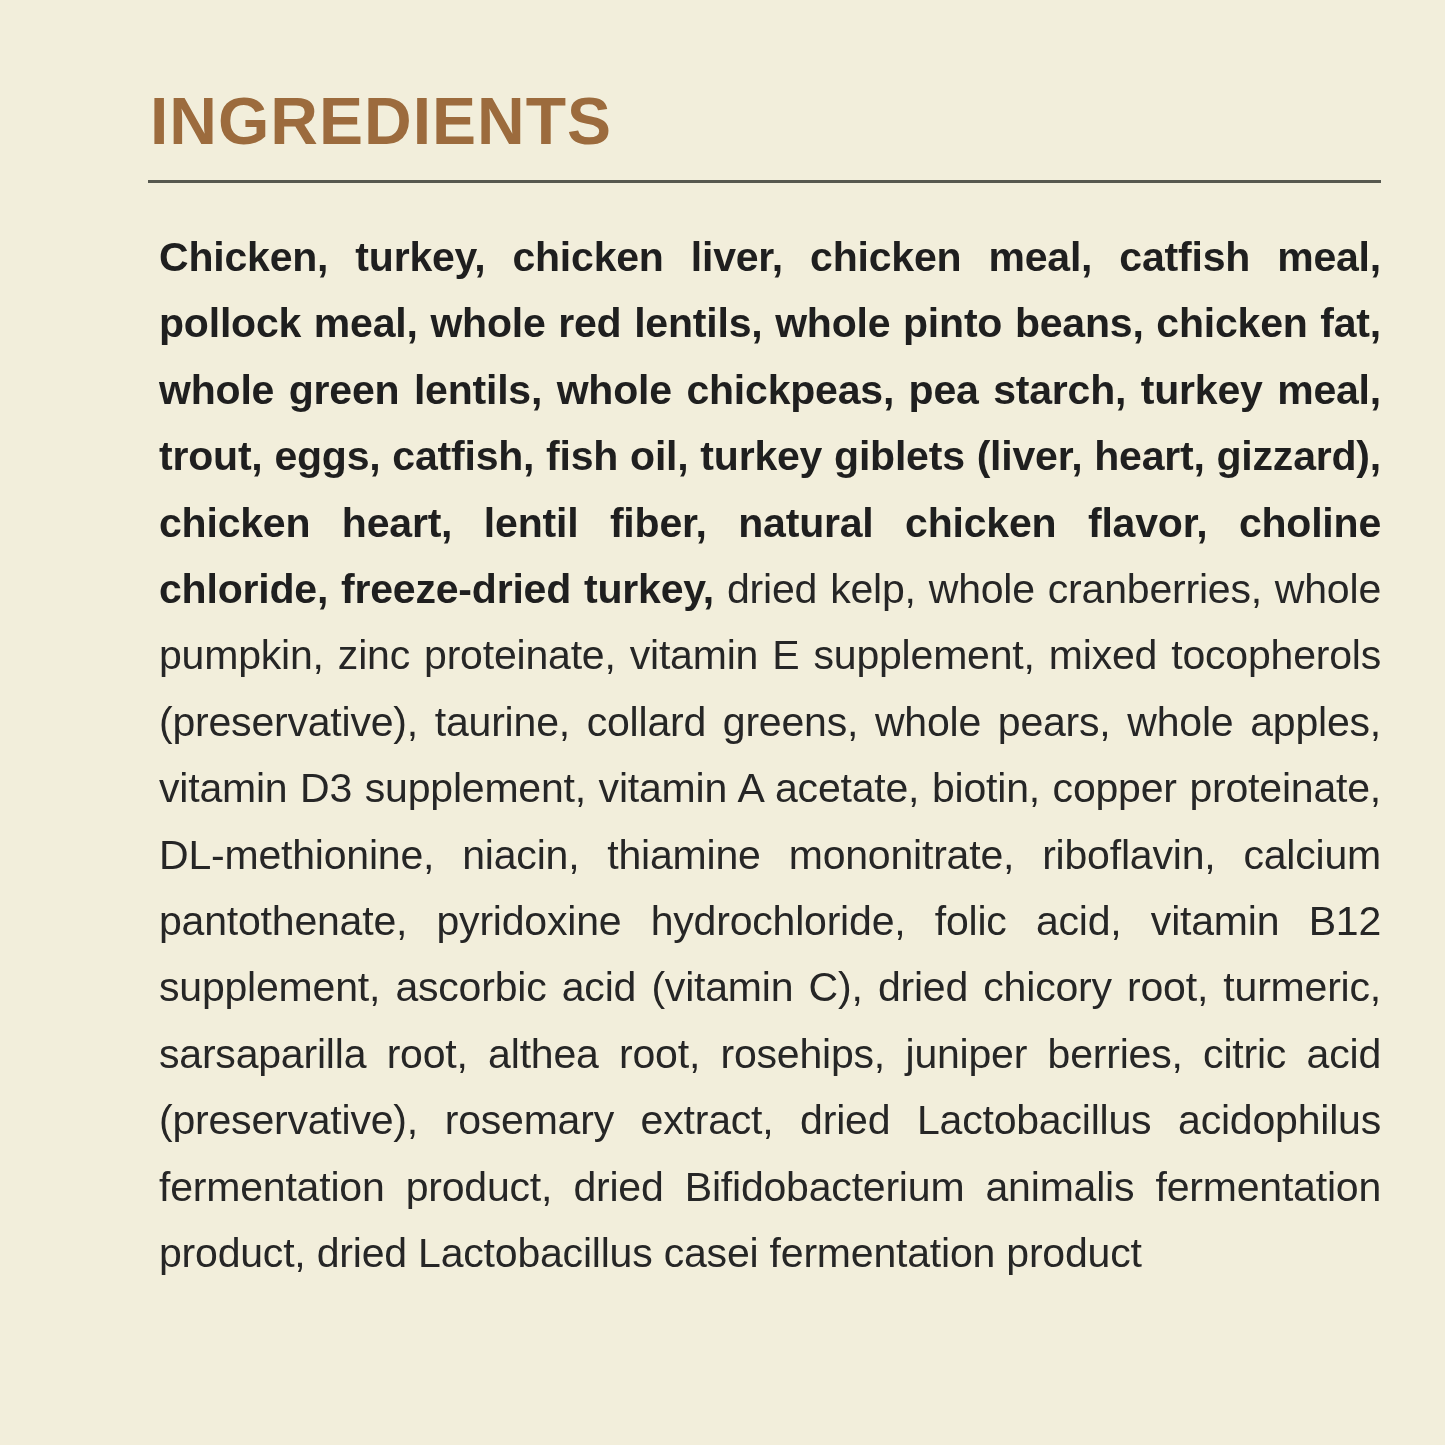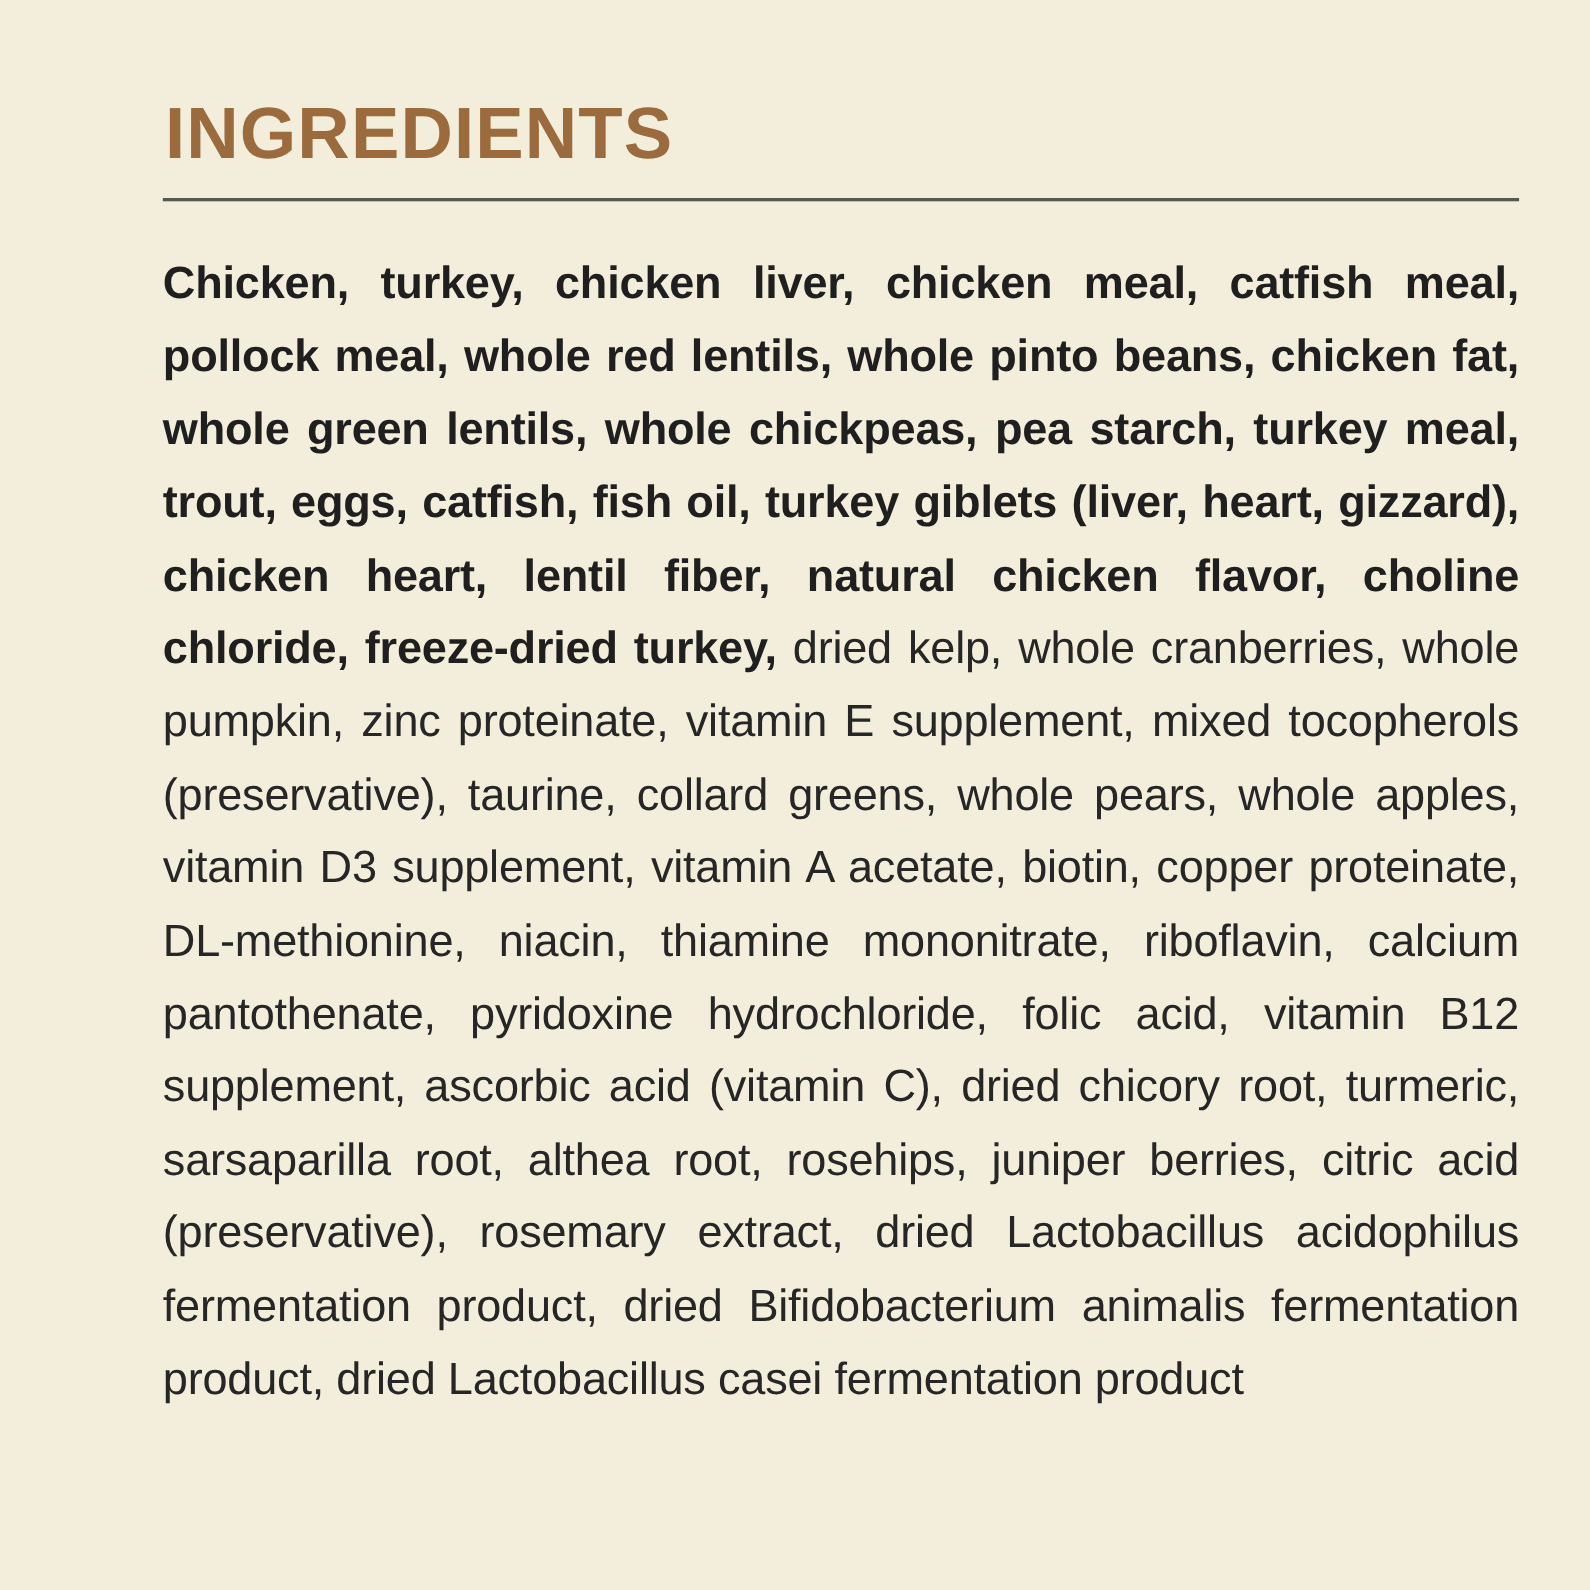--- a/index.html
+++ b/index.html
@@ -36,20 +36,21 @@
     margin-bottom: 30px;
   }
   .ingredients {
     font-family: "Liberation Sans", sans-serif;
     font-size: 41px;
     line-height: 1.62;
     color: #1f1f1f;
     text-align: justify;
     text-justify: inter-word;
     letter-spacing: -0.2px;
+    margin-left: 11px;
   }
   .ingredients .bold {
     font-weight: bold;
   }
   .ingredients .rest {
     font-weight: normal;
     color: #262626;
   }
 </style>
 </head>

